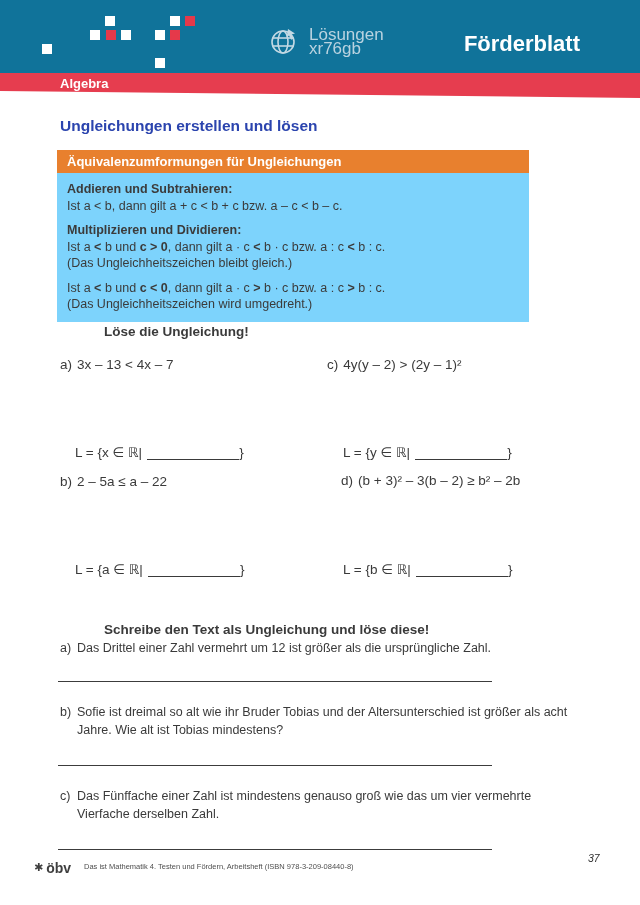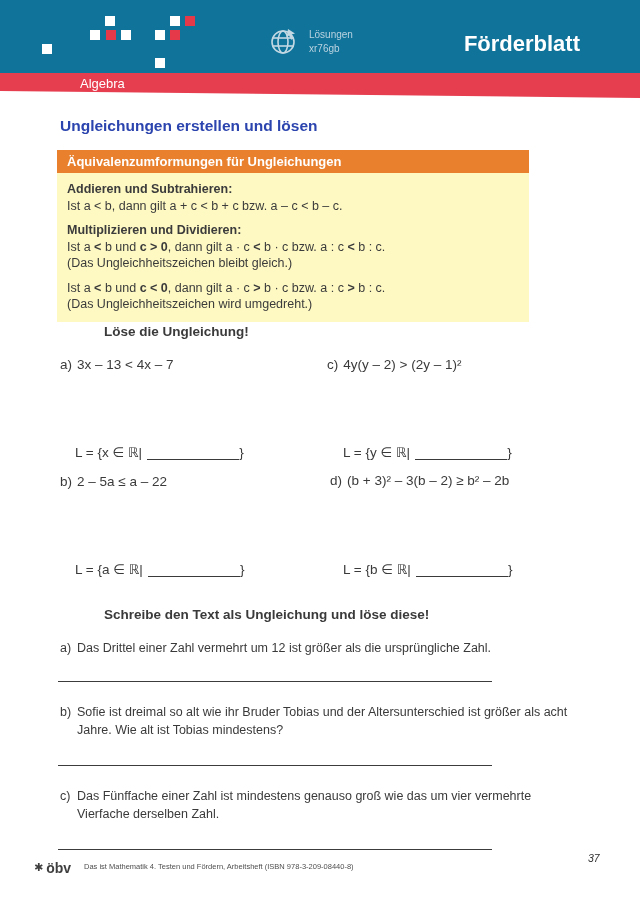--- a/index.html
+++ b/index.html
@@ -6,34 +6,34 @@
   .page{position:relative;width:640px;height:905px;background:#fff;overflow:hidden;
         font-family:"Liberation Sans","DejaVu Sans",sans-serif;color:#3a3a3a;}
 
   
   .topbar{position:absolute;left:0;top:0;width:640px;height:73px;background:#10739a;}
   .sq{position:absolute;width:10px;height:10px;}
   .sq.w{background:#ffffff;}
   .sq.r{background:#e5394a;}
   .brand{position:absolute;left:60px;top:39px;color:#fff;font-weight:bold;font-size:14.5px;letter-spacing:.2px;margin-top:34px;}
   .solutions{position:absolute;left:268px;top:26px;display:flex;gap:9px;color:#b9d3e0;align-items:center;}
-  .sol-text{font-size:10px;line-height:14px;}
+  .sol-text{font-size:17px;line-height:14px;}
   .sheet-type{position:absolute;right:60px;top:31px;color:#fff;font-weight:bold;font-size:22px;}
 
   .band{position:absolute;left:0;top:73px;width:640px;height:25px;background:#e63d4f;
         clip-path:polygon(0 0,100% 0,100% 100%,0 72%);}
-  .band-label{position:absolute;left:60px;top:3px;color:#fff;font-weight:normal;font-size:13px;margin-left:20px;}
+  .band-label{position:absolute;left:60px;top:3px;color:#fff;font-weight:bold;font-size:13px;}
 
   
   .doc-title{position:absolute;left:60px;top:117px;color:#2b44ae;font-weight:bold;font-size:15.5px;}
 
   
   .infobox{position:absolute;left:57px;top:150px;width:472px;}
   .infobox-title{background:#e8802e;color:#fff;font-weight:bold;font-size:13px;padding:4px 10px;}
-  .infobox-body{background:#fef9c3;padding:8px 10px 9px 10px;font-size:12.5px;line-height:16.5px;color:#3b3b3b;}
+  .infobox-body{background:#7dd3fc;padding:8px 10px 9px 10px;font-size:12.5px;line-height:16.5px;color:#3b3b3b;}
   .ib-section{margin-bottom:8px;}
   .ib-section:last-child{margin-bottom:0;}
   .ib-heading{font-weight:bold;}
 
   
   .task-heading{position:absolute;left:60px;font-weight:bold;font-size:13.5px;padding-left:44px;}
   .eq{position:absolute;font-size:13.5px;white-space:nowrap;}
   .eq .lbl{margin-right:5px;}
   .sol{position:absolute;font-size:13.5px;white-space:nowrap;}
   .blank{display:inline-block;width:92px;height:12px;border-bottom:1px solid #3a3a3a;
@@ -123,32 +123,32 @@
   <div class="sol" style="left:75px;top:444px">
     <span>L = {x ∈ ℝ|</span><span class="blank"></span><span>}</span>
   </div>
   <div class="sol" style="left:343px;top:444px">
     <span>L = {y ∈ ℝ|</span><span class="blank"></span><span>}</span>
   </div>
 
   <div class="eq" style="left:60px;top:474px">
     <span class="lbl">b)</span><span>2 – 5a ≤ a – 22</span>
   </div>
-  <div class="eq" style="left:330px;top:473px">
+  <div class="eq" style="left:341px;top:473px">
     <span class="lbl">d)</span><span>(b + 3)² – 3(b – 2) ≥ b² – 2b</span>
   </div>
 
   <div class="sol" style="left:75px;top:561px">
     <span>L = {a ∈ ℝ|</span><span class="blank"></span><span>}</span>
   </div>
   <div class="sol" style="left:343px;top:561px">
     <span>L = {b ∈ ℝ|</span><span class="blank"></span><span>}</span>
   </div>
 
-  <div class="task-heading" style="top:607px">Schreibe den Text als Ungleichung und löse diese!</div>
+  <div class="task-heading" style="top:622px">Schreibe den Text als Ungleichung und löse diese!</div>
 
   <div class="task2-item" style="top:639px">
     <span class="lbl">a)</span>
     <span class="txt">Das Drittel einer Zahl vermehrt um 12 ist größer als die ursprüngliche Zahl.</span>
   </div>
   <div class="answer-line" style="top:681px"></div>
 
   <div class="task2-item" style="top:703px">
     <span class="lbl">b)</span>
     <span class="txt">Sofie ist dreimal so alt wie ihr Bruder Tobias und der Altersunterschied ist größer als acht Jahre. Wie alt ist Tobias mindestens?</span>

